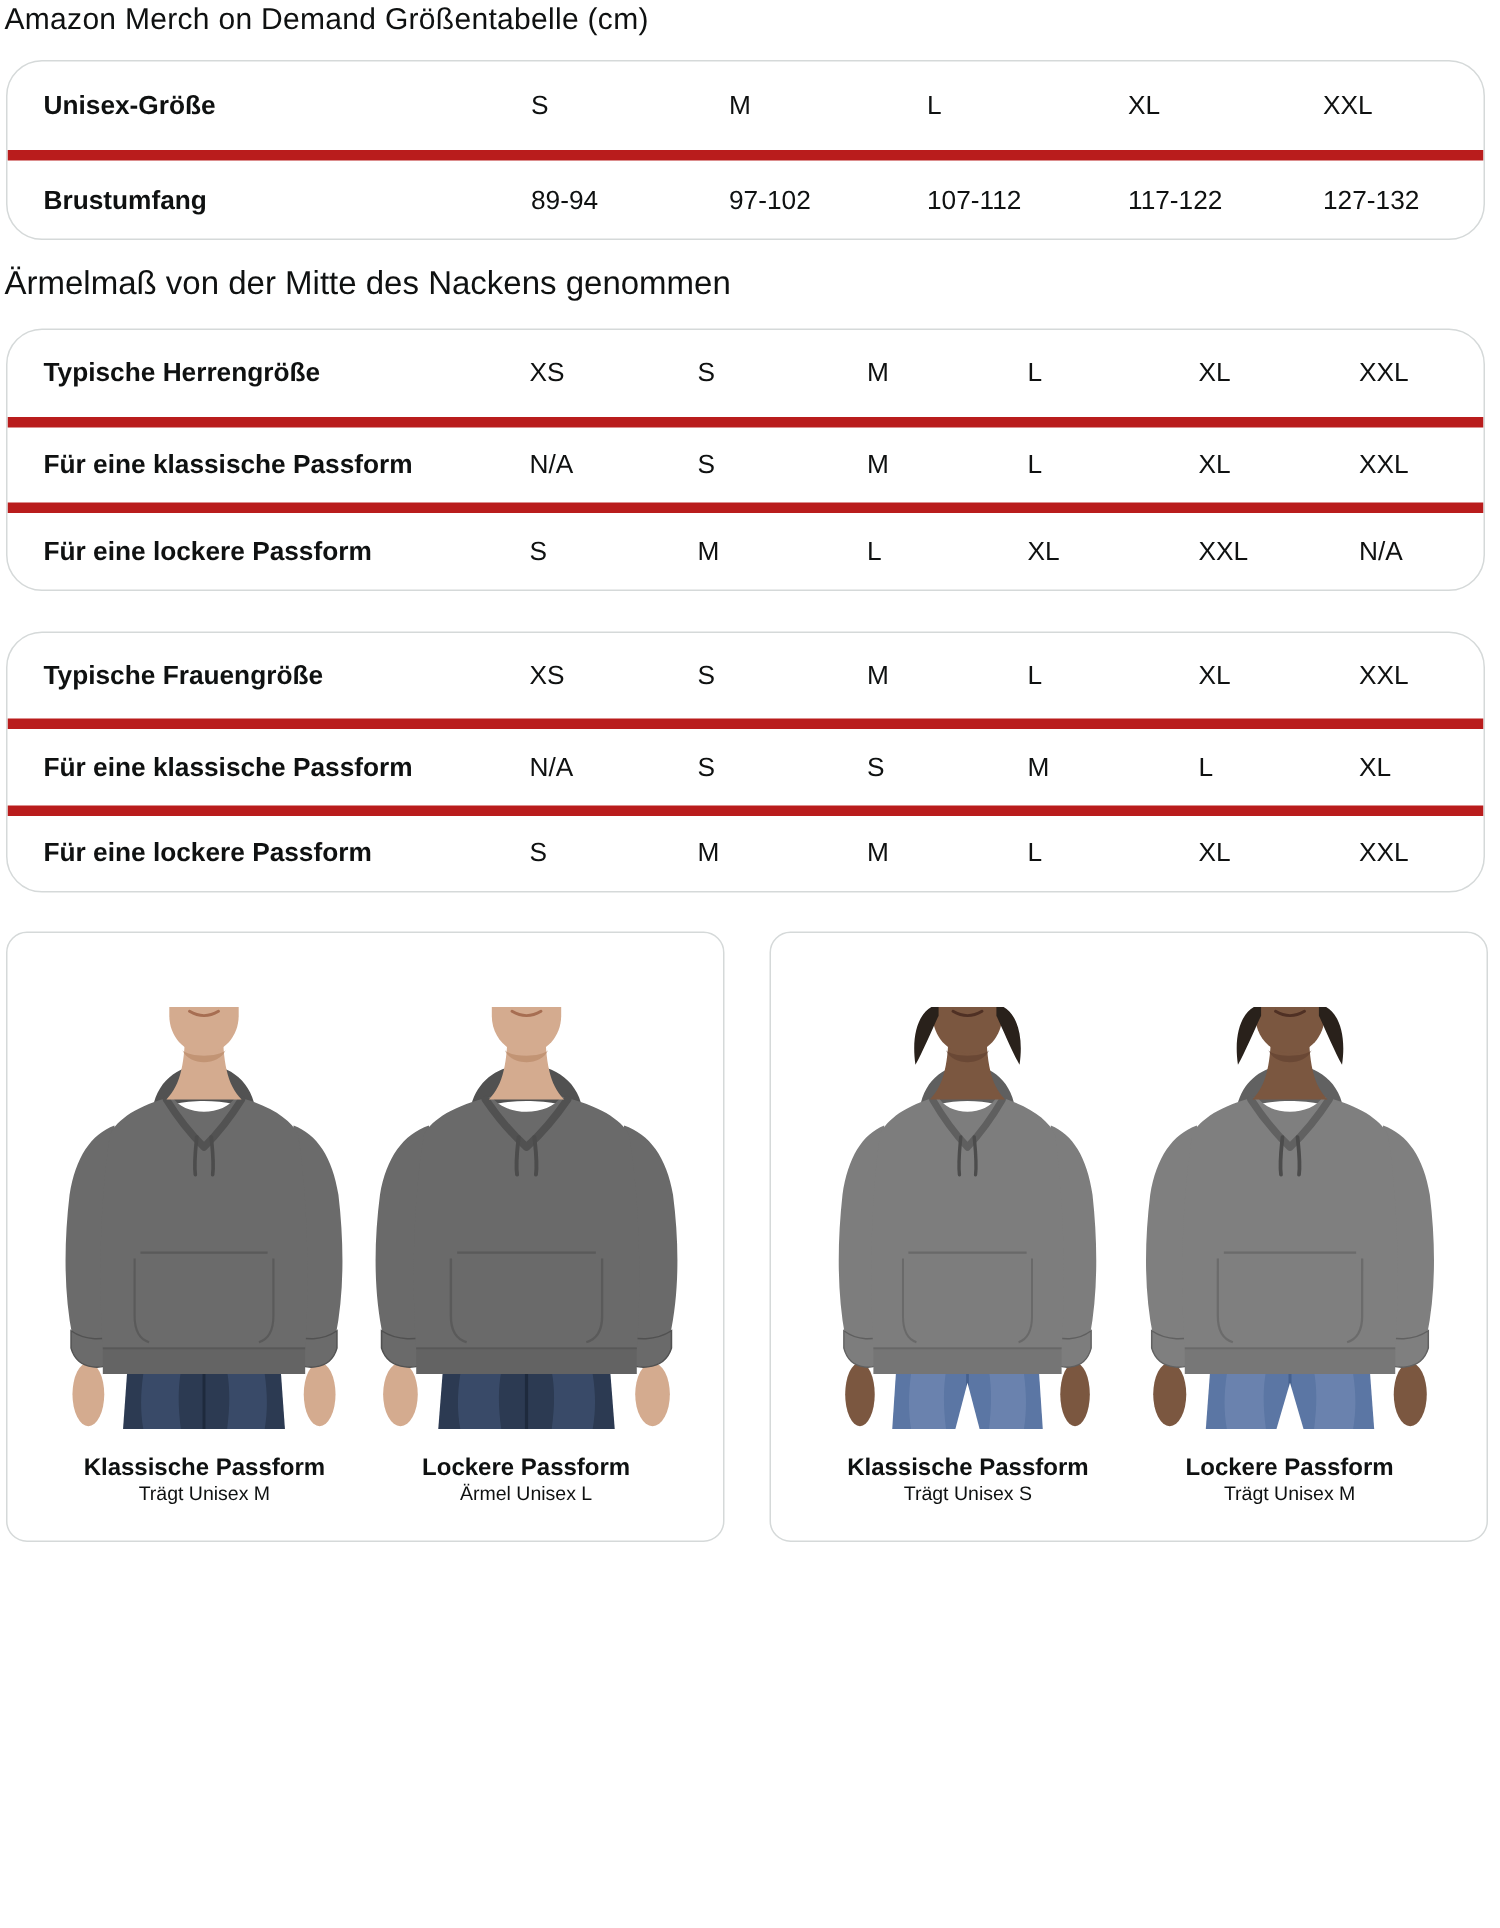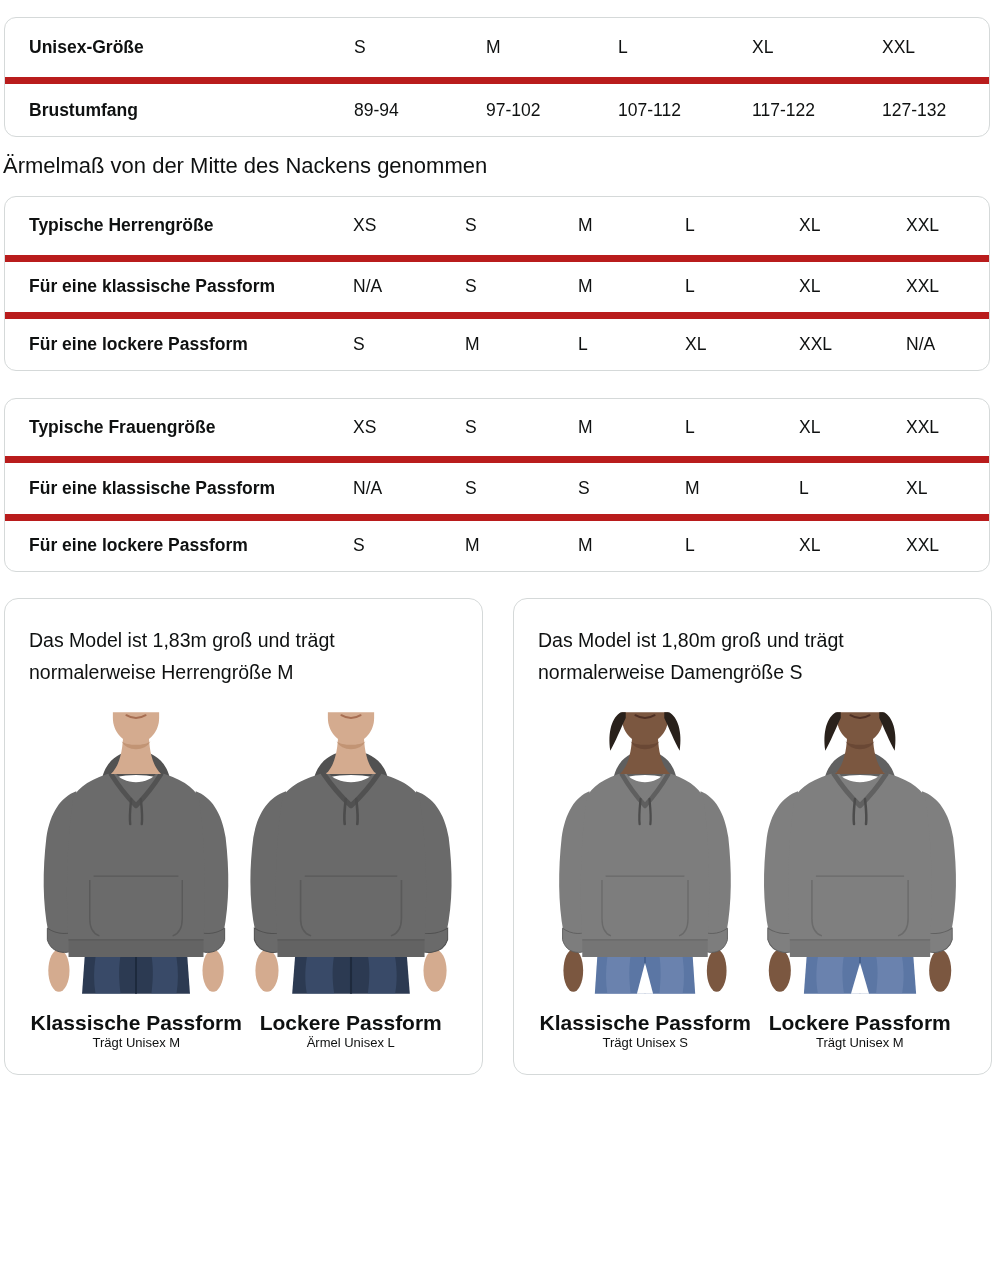--- a/index.html
+++ b/index.html
@@ -15,21 +15,21 @@
   .page-title {
     font-size: 20px;
     font-weight: 400;
     margin-left: 3px;
     letter-spacing: 0.2px;
   }
 
   
   .chart {
     border: 1px solid #d5d9d9;
-    border-radius: 12px;
+    border-radius: 24px;
     margin: 15px 10px 0 4px;
     background: #fff;
     overflow: hidden;
   }
   .trow {
     display: grid;
     align-items: center;
     padding-left: 24px;
     height: 59px;
     font-size: 17.5px;
@@ -51,28 +51,29 @@
     flex: 1;
     border: 1px solid #d5d9d9;
     border-radius: 14px;
     padding: 25px 24px 24px;
     background: #fff;
   }
   .card-heading { font-size: 19.5px; line-height: 32px; font-weight: 400; }
   .figures { display: flex; margin-top: 24px; }
   .figure { flex: 1; display: flex; flex-direction: column; align-items: center; }
   .figure svg { width: 212px; height: 282px; display: block; }
-  .fit-label { font-size: 21px; font-weight: 700; margin-top: 17px; text-align: center; }
+  .fit-label { font-size: 16px; font-weight: 700; margin-top: 17px; text-align: center; }
   .size-label { font-size: 13px; text-align: left; }
 </style>
 </head>
 <body>
 
 <div class="page">
 
+  <div class="page-title">Amazon Merch on Demand Größentabelle (cm)</div>
 
   <div class="chart cols5">
       <div class="trow">
         <div class="tlabel">Unisex-Größe</div>
         <div class="tcell">S</div>
         <div class="tcell">M</div>
         <div class="tcell">L</div>
         <div class="tcell">XL</div>
         <div class="tcell">XXL</div>
       </div>
@@ -144,21 +145,20 @@
         <div class="tcell">M</div>
         <div class="tcell">M</div>
         <div class="tcell">L</div>
         <div class="tcell">XL</div>
         <div class="tcell">XXL</div>
       </div>
     </div>
 
   <div class="cards">
     <div class="card">
-      <div class="card-heading">Das Model ist 1,83m groß und trägt normalerweise Herrengröße M</div>
       <div class="figures">
           <div class="figure">
             <svg viewBox="0 0 220 292" xmlns="http://www.w3.org/2000/svg">
     <g transform="translate(110 0) scale(1 1) translate(-110 0)">
       <path d="M57,250 L163,250 L166,292 L54,292 Z" fill="#2c3a52"></path>
       <path d="M68,254 C66,268 66,280 68,292 L94,292 C92,276 92,264 94,252 Z" fill="#4a5f82" opacity="0.45"></path>
       <path d="M126,252 C128,264 128,276 126,292 L152,292 C154,280 154,268 152,254 Z" fill="#4a5f82" opacity="0.45"></path>
       <path d="M110,252 L110,292" stroke="#1e2a3d" stroke-width="2" fill="none"></path>
 
       <ellipse cx="30" cy="268" rx="11" ry="22" fill="#d4ab8f"></ellipse>
@@ -211,21 +211,20 @@
     <path d="M95,30 C100,35 120,35 125,30 C120,41 100,41 95,30 Z" fill="#b3815f" opacity="0.55"></path>
     <path d="M100,3 Q110,9 120,3" stroke="#a76e52" stroke-width="2" fill="none" stroke-linecap="round"></path>
 
   </svg>
             <div class="fit-label">Lockere Passform</div>
             <div class="size-label">Ärmel Unisex L</div>
           </div>
         </div>
     </div>
     <div class="card">
-      <div class="card-heading">Das Model ist 1,80m groß und trägt normalerweise Damengröße S</div>
       <div class="figures">
           <div class="figure">
             <svg viewBox="0 0 220 292" xmlns="http://www.w3.org/2000/svg">
     <g transform="translate(110 0) scale(0.93 1) translate(-110 0)">
       <path d="M57,250 L163,250 L166,292 L54,292 Z" fill="#5b76a4"></path>
       <path d="M68,254 C66,268 66,280 68,292 L94,292 C92,276 92,264 94,252 Z" fill="#7d93ba" opacity="0.45"></path>
       <path d="M126,252 C128,264 128,276 126,292 L152,292 C154,280 154,268 152,254 Z" fill="#7d93ba" opacity="0.45"></path>
       <path d="M110,252 L110,292" stroke="#45608e" stroke-width="2" fill="none"></path>
       <path d="M101,292 L110,260 L119,292 Z" fill="#ffffff"></path>
       <ellipse cx="30" cy="268" rx="11" ry="22" fill="#7b5740"></ellipse>

